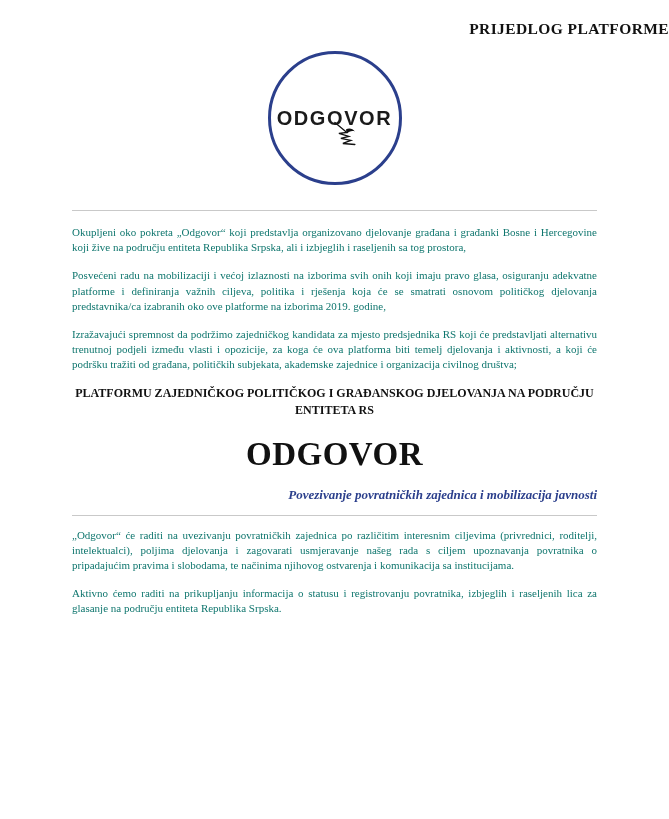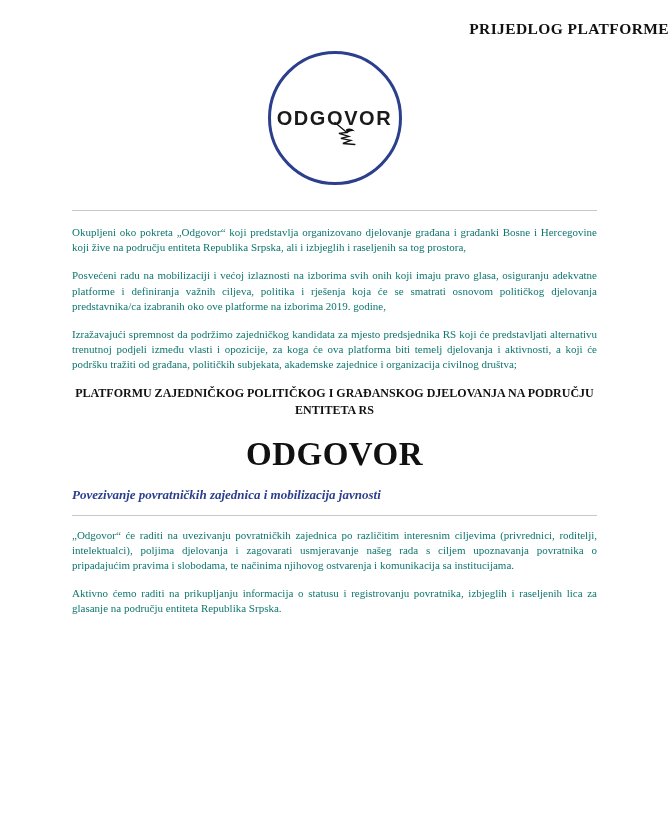--- a/index.html
+++ b/index.html
@@ -84,21 +84,21 @@
   }
   .bigword {
     text-align: center;
     font-weight: bold;
     font-size: 33px;
     letter-spacing: 0.5px;
     margin: 16px 0 14px 0;
     color: #111111;
   }
   .subheading {
-    text-align: left;
+    text-align: right;
     font-weight: bold;
     font-style: italic;
     font-size: 13px;
     color: #2b3f8c;
     margin: 0 0 12px 0;
   }
   .rule {
     border: none;
     border-top: 1px solid #c9c9c9;
     margin: 8px 0 12px 0;

